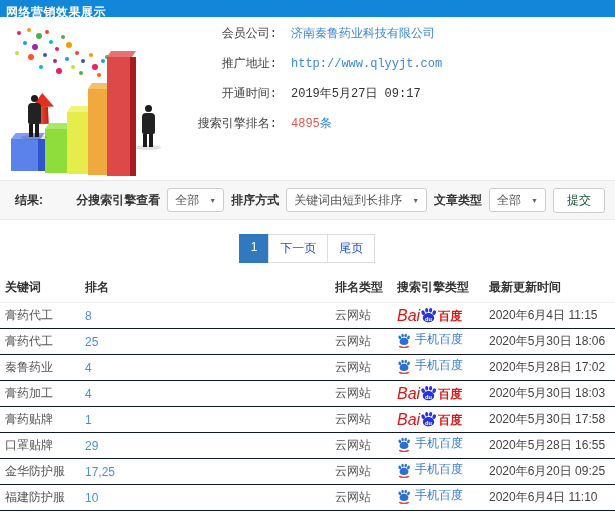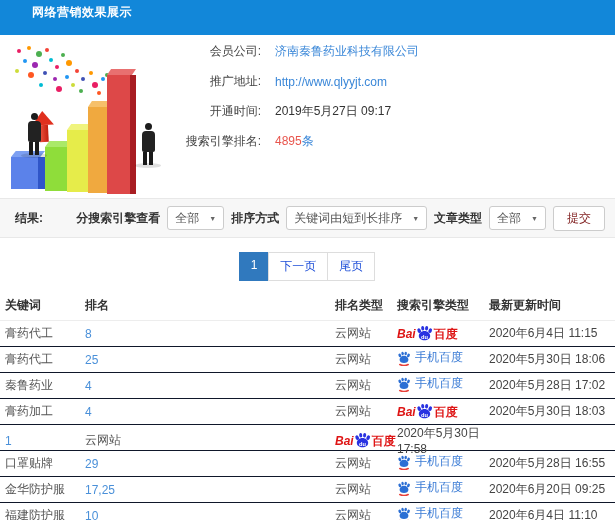--- a/index.html
+++ b/index.html
@@ -1,20 +1,20 @@
 <!DOCTYPE html>
 <html><head>
 <meta charset="utf-8">
 <style>
   * { margin:0; padding:0; box-sizing:border-box; }
   html,body { width:615px; height:520px; overflow:hidden; background:#fff;
     font-family:"Liberation Sans","DejaVu Sans",sans-serif; }
 
-  .titlebar { height:35px; background:#1287d9; color:#fff; font-size:12px;
-    line-height:25px; padding-left:32px; font-weight:bold; letter-spacing:.5px; }
+  .titlebar { height:17px; background:#1287d9; color:#fff; font-size:12px;
+    line-height:25px; padding-left:6px; font-weight:bold; letter-spacing:.5px; }
 
   
   .top-section { position:relative; height:163px; background:#fff; }
 
   .clipart { position:absolute; left:5px; top:2px; width:172px; height:158px; }
   .bar { position:absolute; }
   .bar::before { content:""; position:absolute; top:-6px; left:0; width:100%; height:6px;
     clip-path:polygon(14% 0,100% 0,86% 100%,0 100%); }
   .bar-blue   { left:6px;  top:120px; width:34px; height:32px;
     background:linear-gradient(90deg,#5b82ea 0 78%,#2f55c8 78%); }
@@ -54,59 +54,59 @@
 
   .fig { position:absolute; }
   .fig .head { width:7px; height:7px; border-radius:50%; background:#1c1c1c; margin:0 auto; }
   .fig .torso { width:13px; height:21px; background:#222; border-radius:4px 4px 2px 2px; margin:1px auto 0; }
   .fig .legs { display:flex; gap:2px; justify-content:center; }
   .fig .legs i { width:4px; height:13px; background:#1a1a1a; display:block; }
   .fig .shadow { width:26px; height:5px; background:rgba(0,0,0,.12); border-radius:50%; margin:-2px auto 0; }
   .fig-left  { left:16px; top:76px; }
   .fig-right { left:130px; top:86px; }
 
-  .info-panel { position:absolute; left:169px; top:8px; width:420px; font-size:12px; }
+  .info-panel { position:absolute; left:185px; top:8px; width:420px; font-size:12px;font-family:Liberation Mono, monospace; }
   .info-row { display:flex; align-items:center; margin-bottom:13px; }
   .info-label { width:92px; text-align:right; color:#444; margin-right:14px; white-space:nowrap; }
   .info-link { color:#3a87d8; text-decoration:none; }
   .info-text { color:#333; }
   .rank-red { color:#e8554d; }
   .rank-unit { color:#3a87d8; }
 
   
   .filter-bar { height:40px; background:#f7f7f7; border-top:1px solid #e8e8e8;
     border-bottom:1px solid #e8e8e8; display:flex; align-items:center; padding:0 10px 0 15px; }
   .result-label { font-size:12px; font-weight:bold; color:#333; }
   .controls { margin-left:auto; display:flex; align-items:center; gap:7px; }
   .flabel { font-size:12px; font-weight:bold; color:#333; white-space:nowrap; }
   .select { border:1px solid #ccc; background:#fff; border-radius:3px; height:24px;
     padding:2px 7px; font-size:12px; color:#555; display:flex; align-items:center;
     gap:10px; justify-content:flex-start; cursor:pointer; white-space:nowrap; }
   .caret { font-size:7px; color:#666; }
   .submit-btn { border:1px solid #ccc; background:#fff; border-radius:3px; height:25px;
-    padding:0 13px; font-size:12px; color:#7f1d1d; cursor:pointer; }
+    padding:0 13px; font-size:12px; color:#14532d; cursor:pointer; }
 
   
   .pagination { display:flex; justify-content:center; margin:14px 0 10px; }
   .page-btn { border:1px solid #ddd; background:#fff; color:#1d4ed8; font-size:12px;
     padding:5px 11px; margin-left:-1px; text-decoration:none; cursor:pointer; }
   .page-btn.active { background:#3079be; border-color:#3079be; color:#fff; }
 
   
   .rank-table { width:100%; font-size:12px; }
   .thead, .trow { display:grid; grid-template-columns:80px 250px 62px 92px auto;
     align-items:center; padding-left:5px; }
   .thead { height:30px; font-weight:bold; color:#333; border-bottom:1px solid #ededed; }
   .trow { height:26px; border-bottom:1px solid #0f172a; color:#555; }
   .trow.partial { height:10px; overflow:hidden; border-bottom:none; align-items:start; padding-top:6px; }
   .c-rank a { color:#4a90d9; text-decoration:none; }
   .c-date { color:#444; }
 
   .bd-pc { display:inline-flex; align-items:center; line-height:1; }
-  .bd-pc .bai { color:#de1515; font-size:12px; font-weight:bold; font-style:italic; }
+  .bd-pc .bai { color:#de1515; font-size:16px; font-weight:normal; font-style:italic; }
   .bd-pc .cn  { color:#de1515; font-size:12px; font-weight:bold; margin-left:1px; }
   .bd-mob { display:inline-flex; align-items:flex-start; gap:4px; line-height:1; }
   .mob-txt { color:#3a7bd5; font-size:12px; }
 </style>
 </head>
 <body>
 
 <div class="titlebar">
   <span>网络营销效果展示</span>
 </div>
@@ -266,20 +266,21 @@
     <ellipse cx="15" cy="4.5" rx="2.2" ry="3.2" transform="rotate(8 15 4.5)" fill="#2932e1"></ellipse>
     <ellipse cx="20" cy="8" rx="2.4" ry="3.4" transform="rotate(25 20 8)" fill="#2932e1"></ellipse>
     <path d="M12 8.5c-4.6 0-8 3.2-8 7.2 0 3.6 3.4 6 8 6s8-2.4 8-6c0-4-3.4-7.2-8-7.2z" fill="#2932e1"></path>
     <text x="12" y="19.5" text-anchor="middle" font-size="8" font-weight="bold" fill="#fff">du</text>
             </svg>
             <b class="cn">百度</b>
           </span></span>
     <span class="c-date">2020年5月30日 18:03</span>
   </div>
   <div class="trow">
+    <span class="c-kw">膏药贴牌</span>
     <span class="c-rank"><a href="#">1</a></span>
     <span class="c-type">云网站</span>
     <span class="c-engine"><span class="bd-pc">
             <b class="bai">Bai</b>
             <svg width="17" height="17" viewBox="0 0 24 24">
     <ellipse cx="4.5" cy="8" rx="2.4" ry="3.4" transform="rotate(-25 4.5 8)" fill="#2932e1"></ellipse>
     <ellipse cx="9.5" cy="4.5" rx="2.2" ry="3.2" transform="rotate(-8 9.5 4.5)" fill="#2932e1"></ellipse>
     <ellipse cx="15" cy="4.5" rx="2.2" ry="3.2" transform="rotate(8 15 4.5)" fill="#2932e1"></ellipse>
     <ellipse cx="20" cy="8" rx="2.4" ry="3.4" transform="rotate(25 20 8)" fill="#2932e1"></ellipse>
     <path d="M12 8.5c-4.6 0-8 3.2-8 7.2 0 3.6 3.4 6 8 6s8-2.4 8-6c0-4-3.4-7.2-8-7.2z" fill="#2932e1"></path>

